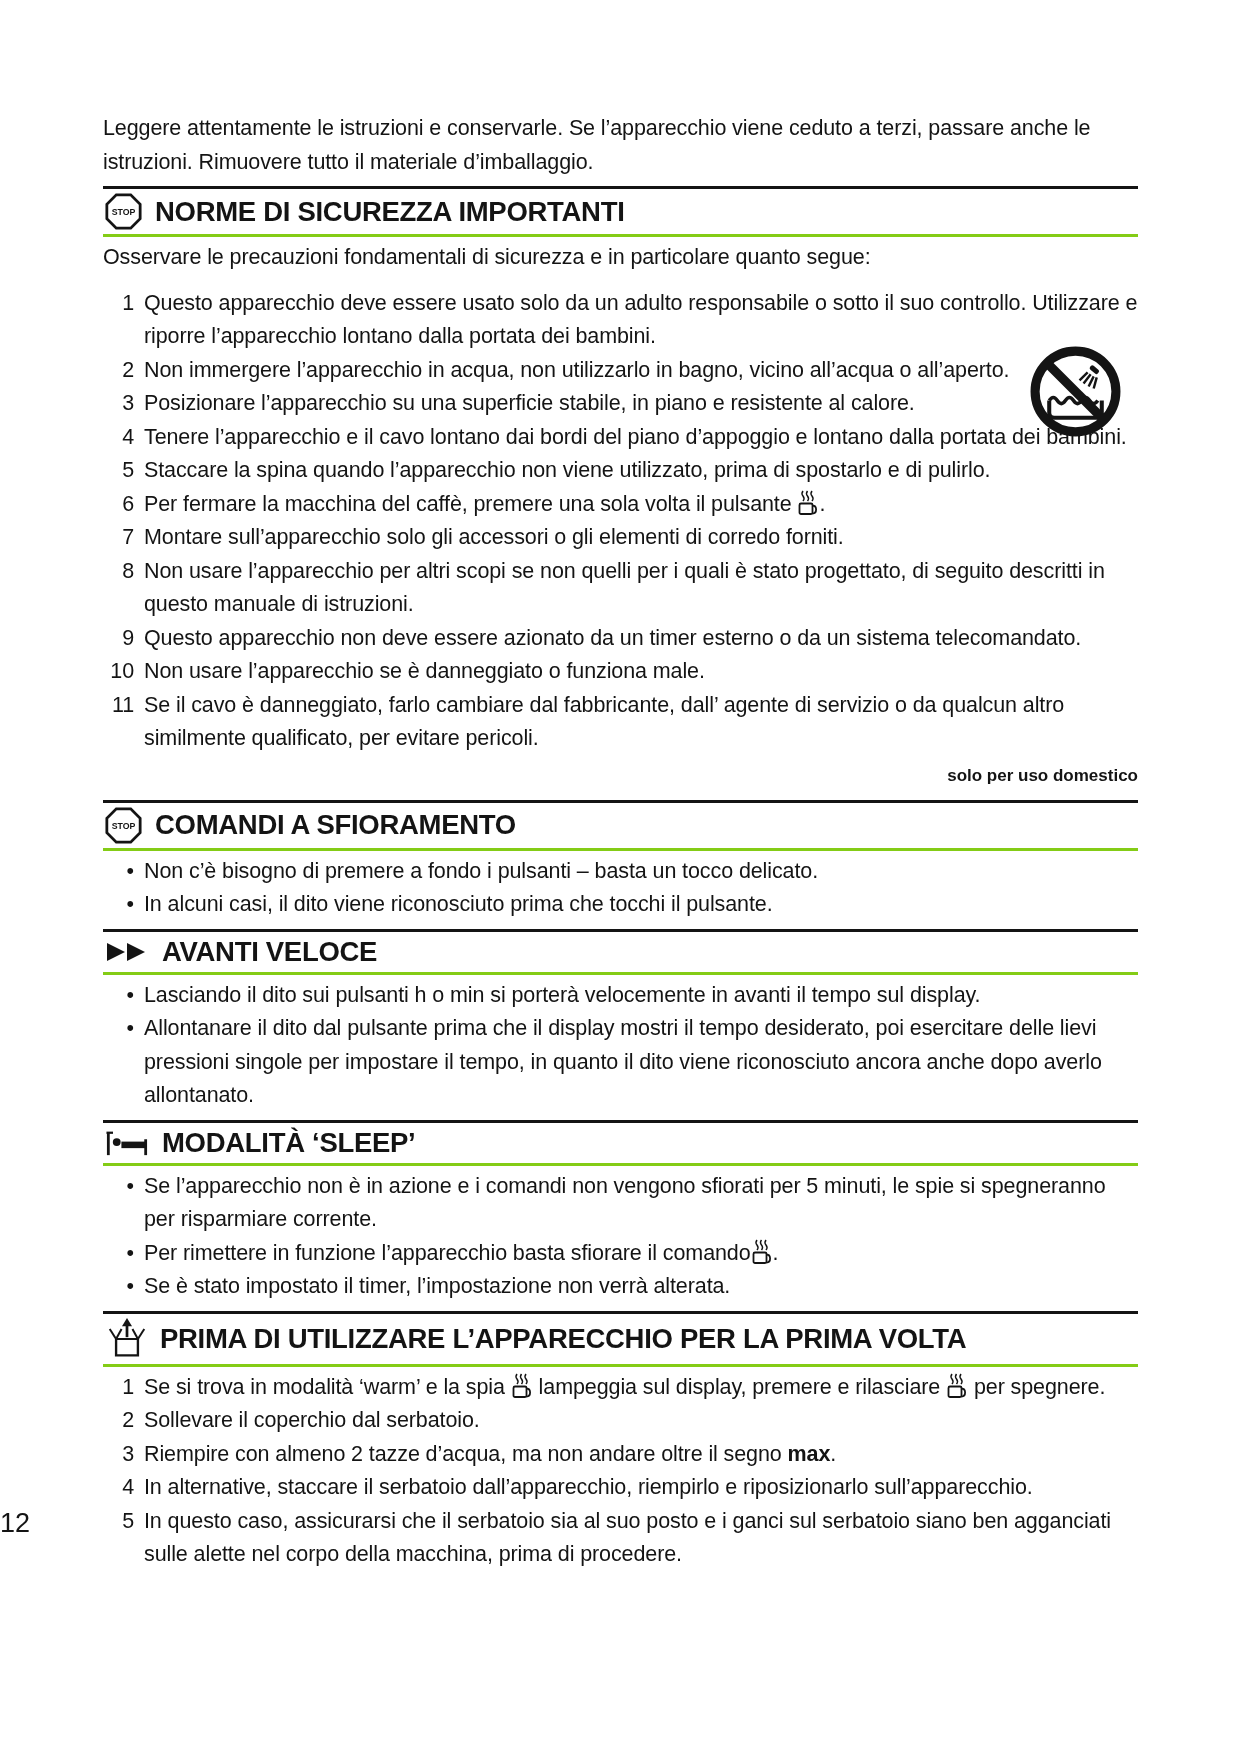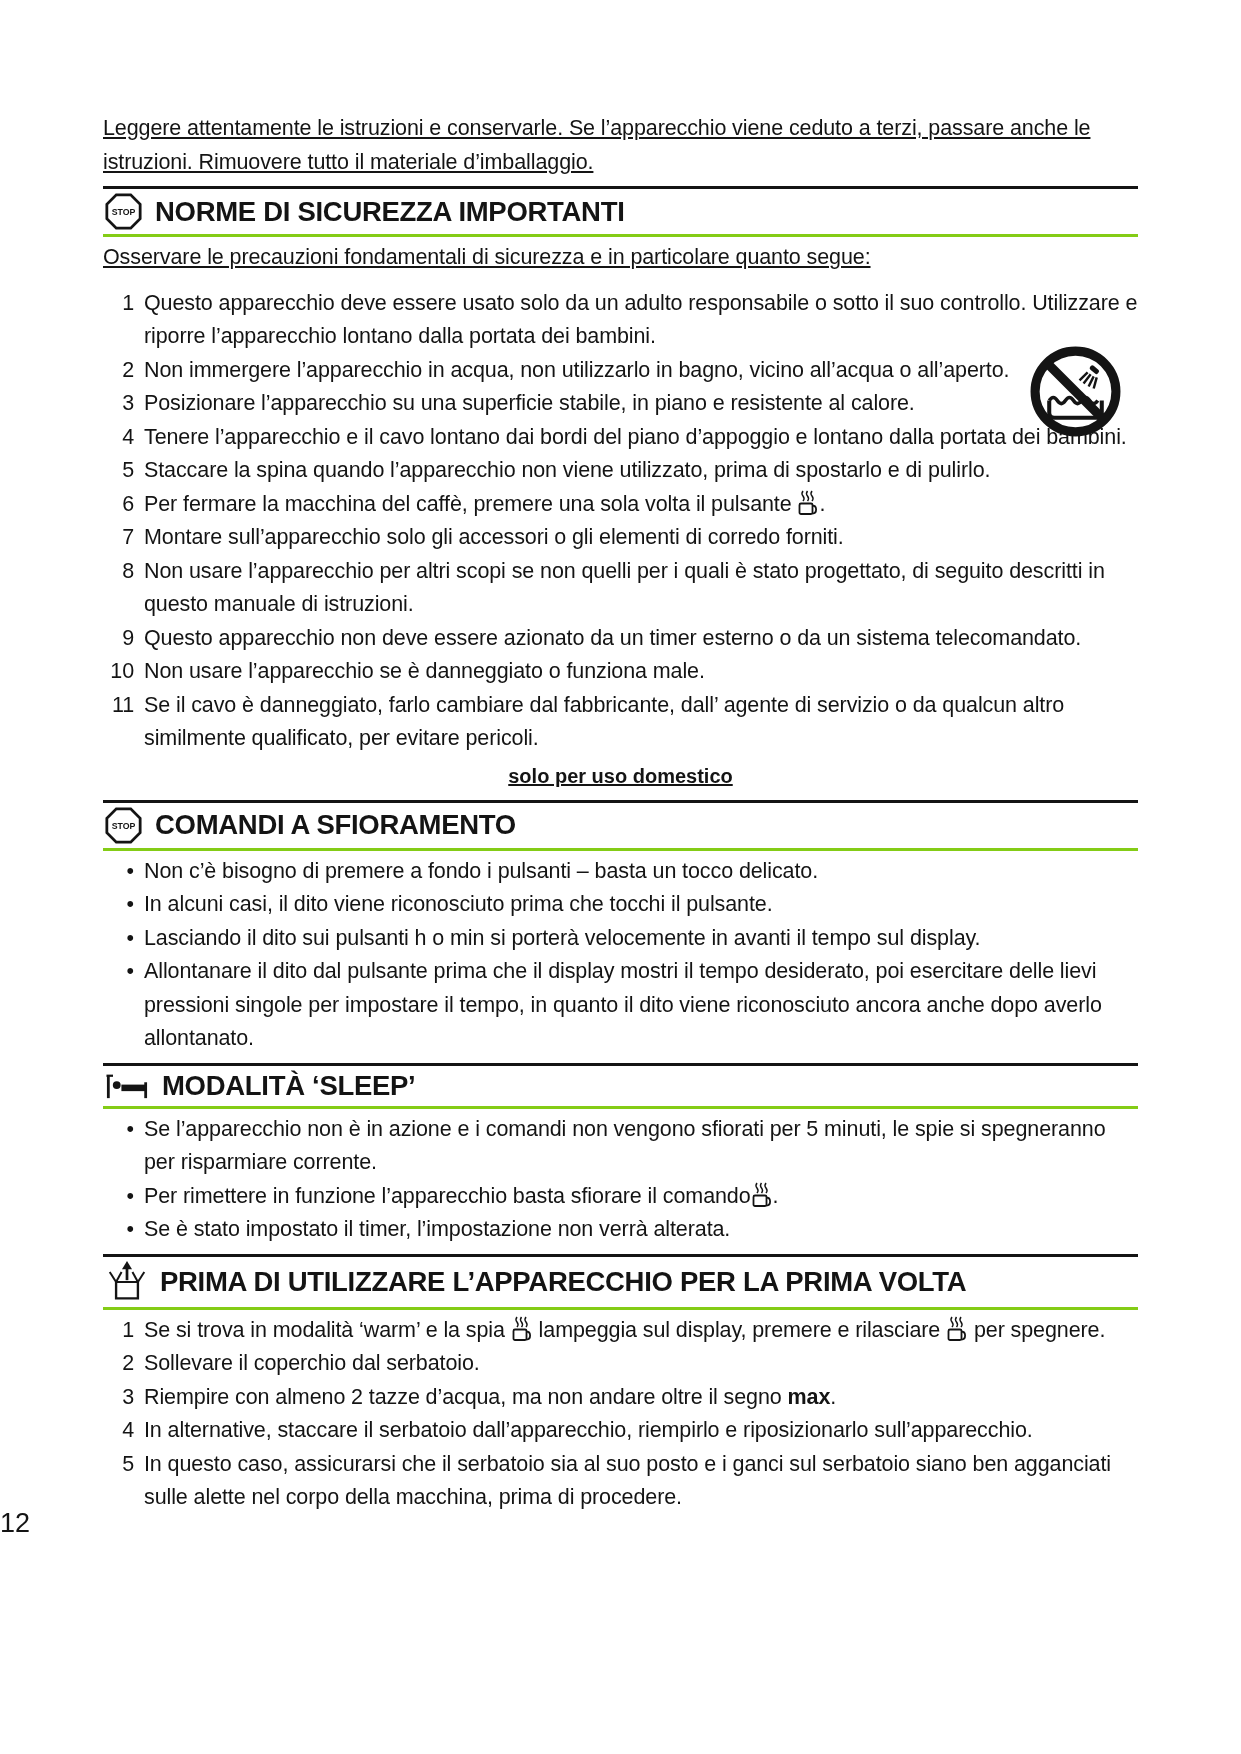--- a/index.html
+++ b/index.html
@@ -3,38 +3,38 @@
 <meta charset="utf-8">
 <style>
   html,body{margin:0;padding:0;}
   body{
     width:1241px;height:1754px;background:#ffffff;
     font-family:"Liberation Sans","DejaVu Sans",sans-serif;
     color:#141414;
   }
   .page{position:relative;width:1241px;height:1754px;overflow:hidden;background:#fff;}
   .content{position:absolute;left:103px;top:112px;width:1035px;}
-  p{margin:0;text-decoration:underline;}
+  p{margin:0;}
   .body-text{font-size:21.5px;line-height:33.5px;letter-spacing:-0.1px;}
   .intro{margin-bottom:7px;}
   .sect-head{
     display:flex;align-items:center;gap:13px;
     border-top:3px solid #141414;border-bottom:3px solid #84cc16;
     padding:4px 2px;margin:7px 0 4px 0;
   }
   .sect-head h2{
     margin:0;font-size:27.5px;font-weight:bold;letter-spacing:-0.3px;line-height:32px;
   }
   .icon{display:inline-flex;align-items:center;flex:none;}
   .lead{margin:2px 0 12px 0;}
   .rows{margin:0;}
   .row{display:flex;}
   .row .marker{flex:0 0 41px;text-align:right;padding-right:10px;box-sizing:border-box;}
   .row .txt{flex:1;}
-  .center-note{text-align:center;font-weight:bold;font-size:20px;line-height:34px;margin:3px 0 6px 0;}
+  .center-note{text-align:right;font-weight:bold;font-size:17px;line-height:34px;margin:3px 0 6px 0;}
   .cup{display:inline-block;vertical-align:-5px;margin:0 1px;}
   .no-bath{position:absolute;left:924px;top:231px;width:97px;height:97px;z-index:2;}
   .page-num{position:absolute;left:0;top:1508px;width:100%;text-align:left;font-size:27px;}
   b{font-weight:bold;}
   svg{display:block;}
 </style>
 </head>
 <body>
 
 <div class="page">
@@ -141,20 +141,29 @@
       <div class="row">
         <span class="marker">•</span>
         <span class="txt">Non c’è bisogno di premere a fondo i pulsanti – basta un tocco delicato.</span>
       </div>
       <div class="row">
         <span class="marker">•</span>
         <span class="txt">In alcuni casi, il dito viene riconosciuto prima che tocchi il pulsante.</span>
       </div>
     </div>
 
+    <div class="sect-head">
+      <span class="icon">
+        <svg width="44" height="22" viewBox="0 0 44 22">
+          <polygon points="2,2 20,11 2,20" fill="#141414"></polygon>
+          <polygon points="22,2 40,11 22,20" fill="#141414"></polygon>
+        </svg>
+      </span>
+      <h2>AVANTI VELOCE</h2>
+    </div>
 
     <div class="rows body-text">
       <div class="row">
         <span class="marker">•</span>
         <span class="txt">Lasciando il dito sui pulsanti h o min si porterà velocemente in avanti il tempo sul display.</span>
       </div>
       <div class="row">
         <span class="marker">•</span>
         <span class="txt">Allontanare il dito dal pulsante prima che il display mostri il tempo desiderato, poi esercitare delle lievi pressioni singole per impostare il tempo, in quanto il dito viene riconosciuto ancora anche dopo averlo allontanato.</span>
       </div>

